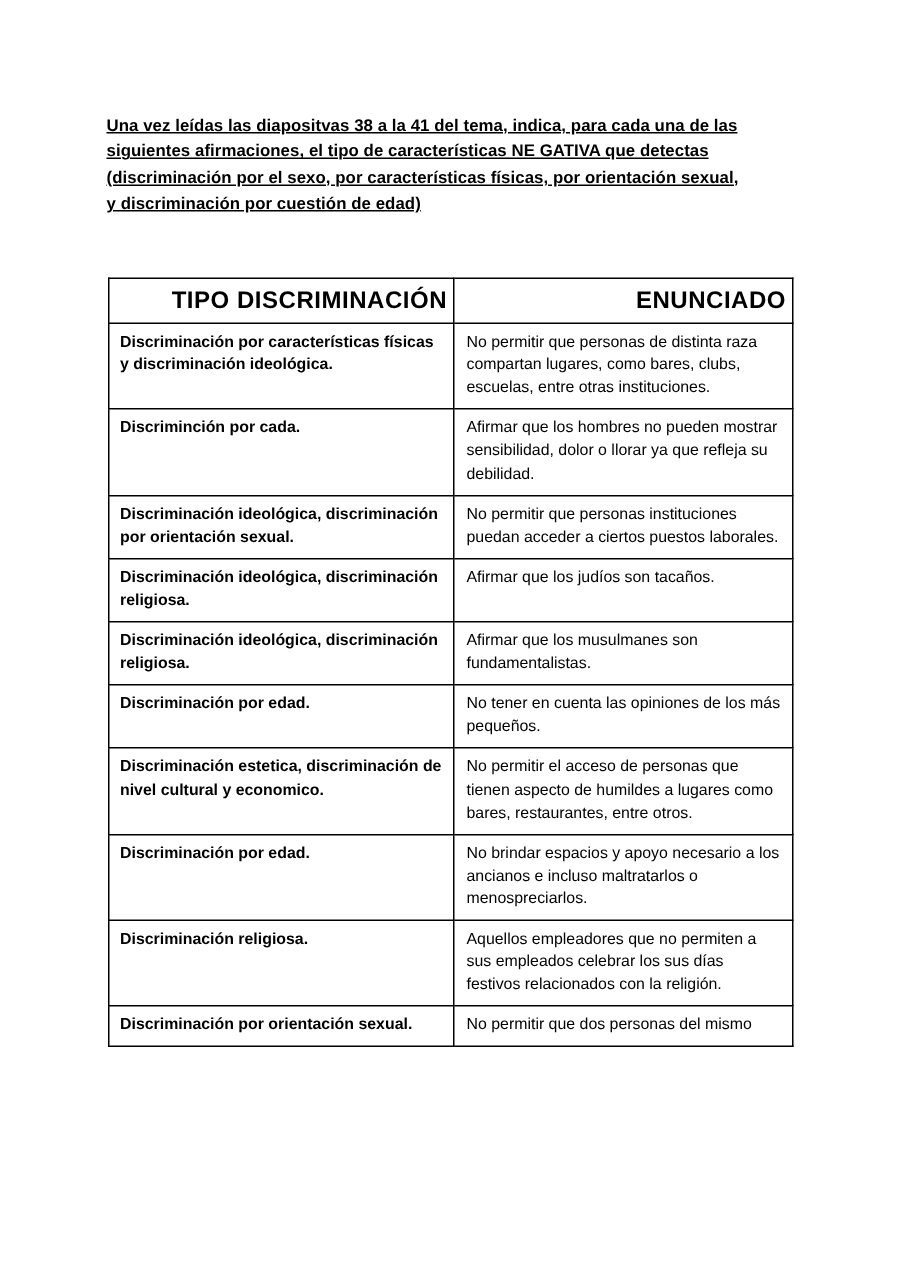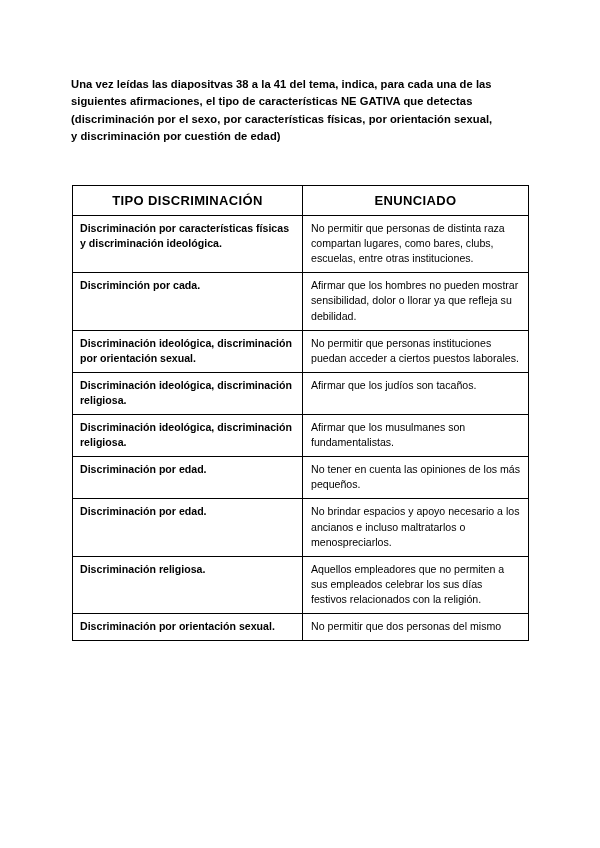--- a/index.html
+++ b/index.html
@@ -31,20 +31,21 @@
     position: absolute;
     left: 71px;
     top: 76px;
     width: 458px;
     font-size: 11.2px;
     font-weight: bold;
     line-height: 17.3px;
     letter-spacing: 0.05px;
     text-align: left;
     color: #000000;
+    text-decoration: underline;
   }
   .intro-line {
     display: block;
     white-space: nowrap;
   }
 
   
   .tbl-wrap {
     position: absolute;
     left: 72px;
@@ -63,23 +64,23 @@
   table.qtable th,
   table.qtable td {
     border: 1px solid #000000;
     vertical-align: top;
     font-size: 10.6px;
     line-height: 15.1px;
     color: #000000;
     padding: 5px 7px 6px 7px;
   }
   table.qtable th {
-    text-align: center;
+    text-align: right;
     font-weight: bold;
-    font-size: 13px;
+    font-size: 16px;
     letter-spacing: 0.35px;
     padding: 7px 4px 7px 4px;
     vertical-align: middle;
   }
   table.qtable td.cell-type { padding-right: 5px; font-weight: bold; }
   table.qtable td.cell-stmt { padding-left: 8px; }
 
   
   table.qtable tbody tr { height: 1px; }
 </style>
@@ -126,20 +127,24 @@
         </tr>
         <tr>
           <td class="cell-type">Discriminación ideológica, discriminación religiosa.</td>
           <td class="cell-stmt">Afirmar que los musulmanes son fundamentalistas.</td>
         </tr>
         <tr>
           <td class="cell-type">Discriminación por edad.</td>
           <td class="cell-stmt">No tener en cuenta las opiniones de los más pequeños.</td>
         </tr>
         <tr>
+          <td class="cell-type">Discriminación estetica, discriminación de nivel cultural y economico.</td>
+          <td class="cell-stmt">No permitir el acceso de personas que tienen aspecto de humildes a lugares como bares, restaurantes, entre otros.</td>
+        </tr>
+        <tr>
           <td class="cell-type">Discriminación por edad.</td>
           <td class="cell-stmt">No brindar espacios y apoyo necesario a los ancianos e incluso maltratarlos o menospreciarlos.</td>
         </tr>
         <tr>
           <td class="cell-type">Discriminación religiosa.</td>
           <td class="cell-stmt">Aquellos empleadores que no permiten a sus empleados celebrar los sus días festivos relacionados con la religión.</td>
         </tr>
         <tr>
           <td class="cell-type">Discriminación por orientación sexual.</td>
           <td class="cell-stmt">No permitir que dos personas del mismo</td>

